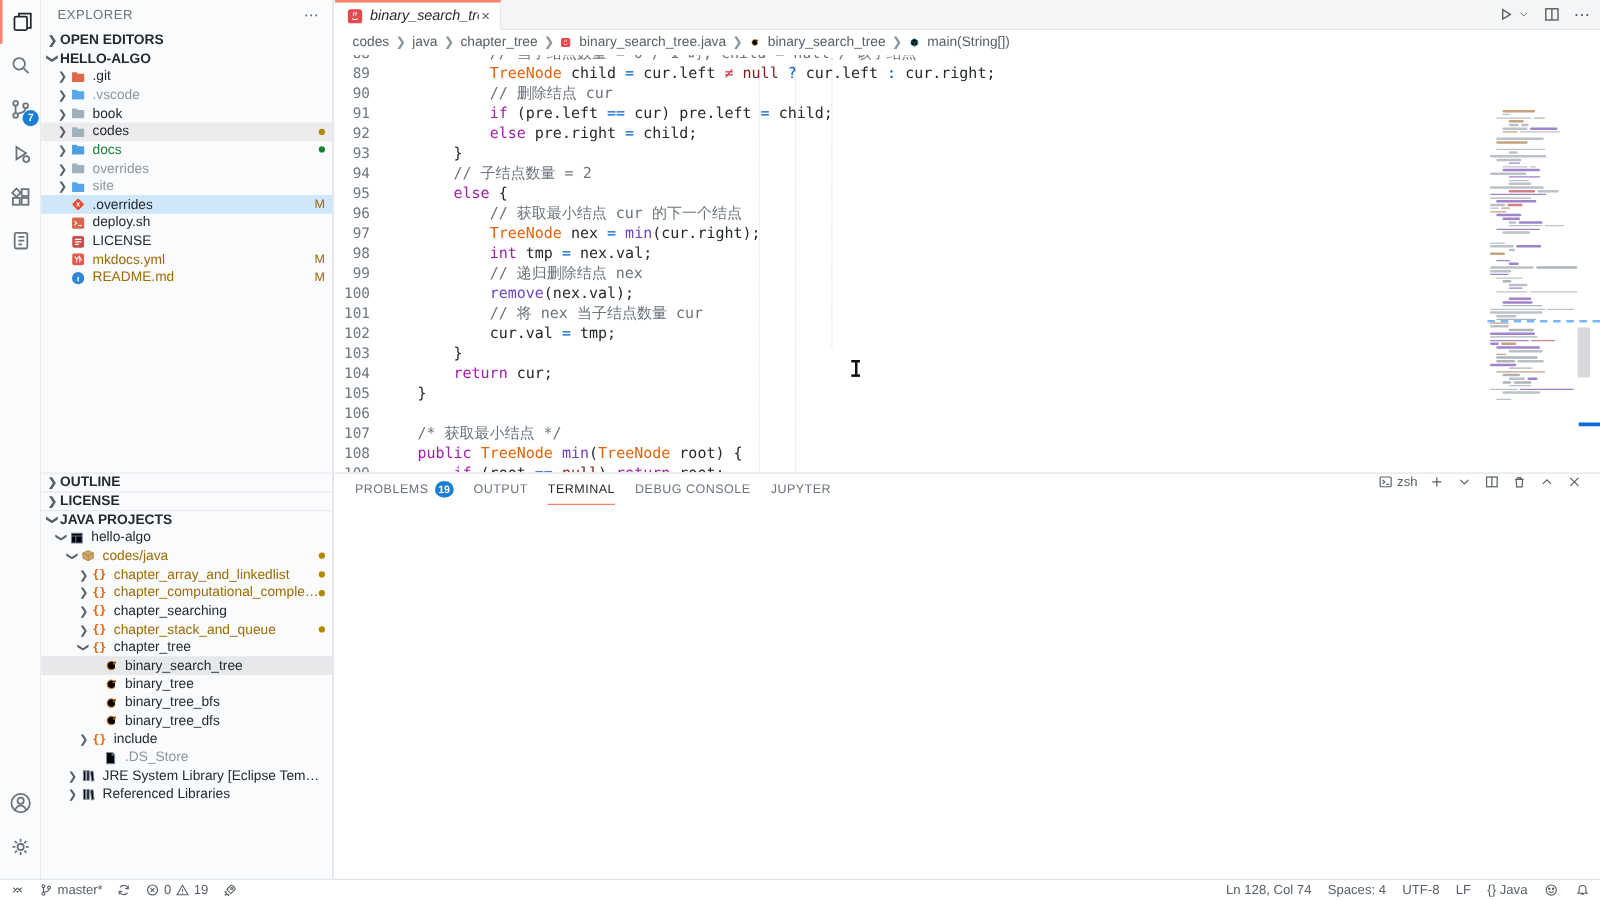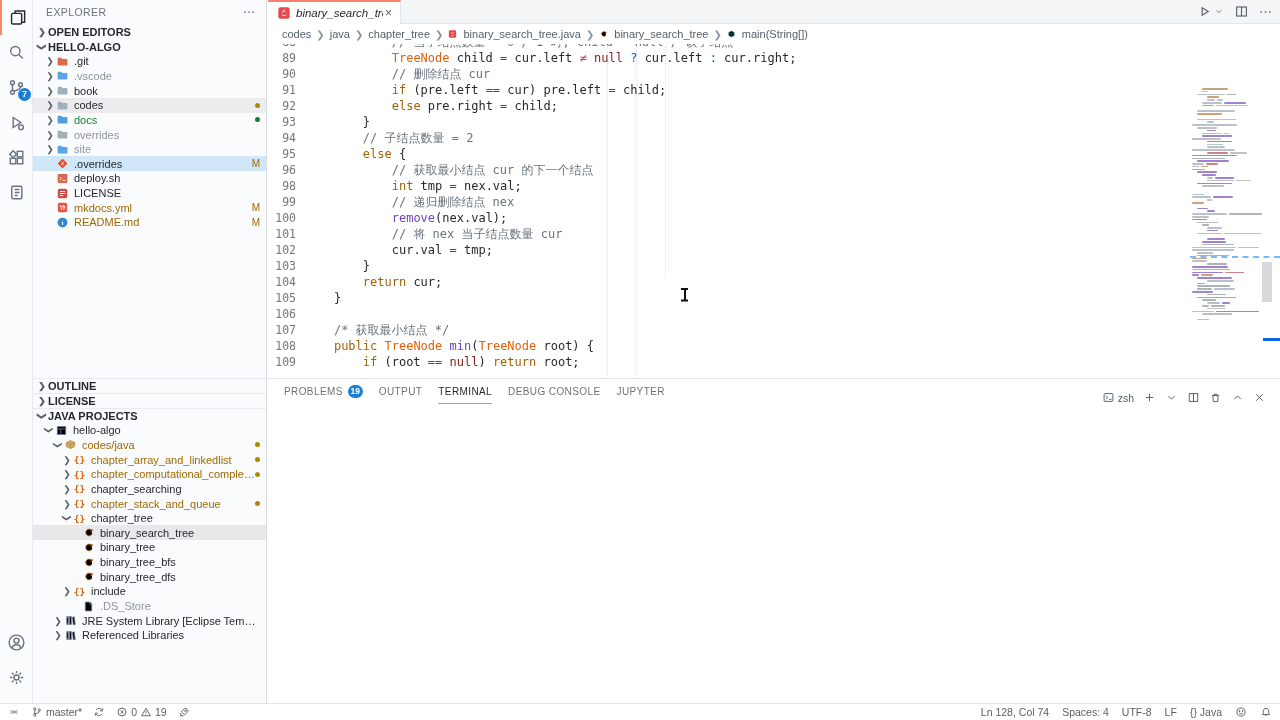--- a/index.html
+++ b/index.html
@@ -56,39 +56,39 @@
     align-items:center; font-size:11px; color:#57606a; padding-left:14px; white-space:nowrap; }
   .bc-sep { margin:0 5px; color:#8c959f; font-size:10px; }
   .bc-item { display:flex; align-items:center; cursor:pointer; }
   .bc-item svg, .bc-item .bi { width:12px; height:12px; margin-right:3px; }
 
   .codeview { position:absolute; left:0; top:44px; right:0; height:334px; overflow:hidden; }
   .codeinner { position:absolute; left:0; top:-10px; right:0; }
   .cline { height:16px; display:flex; font-family:"DejaVu Sans Mono",monospace; font-size:12px; line-height:16px; }
   .cline .ln { width:37px; text-align:right; padding-right:9px; color:#6e7781; flex:none; font-size:11.5px; }
   .cline .ct { white-space:pre; }
-  .tk-d{color:#24292e}.tk-k{color:#a16207}.tk-t{color:#e36209}.tk-f{color:#6f42c1}
+  .tk-d{color:#24292e}.tk-k{color:#a21caf}.tk-t{color:#e36209}.tk-f{color:#6f42c1}
   .tk-n{color:#7f1d1d}.tk-c{color:#6a737d}.tk-ob{color:#005cc5}.tk-or{color:#d73a49}
   .iguide { position:absolute; top:0; bottom:0; width:1px; border-left:1px dotted #dde1e5; }
 
   .minimap { position:absolute; right:18px; top:44px; width:72px; bottom:0; overflow:hidden; }
   .mm-row { height:1.6px; margin-bottom:1.2px; display:flex; gap:2px; }
   .mm-bar { height:100%; border-radius:1px; }
   .mm-blueline { position:absolute; left:922px; right:0; top:212px; border-top:2px dashed #79b8ff; }
   .scrollthumb { position:absolute; right:8px; top:218px; width:10px; height:40px; background:rgba(110,120,130,.28); }
   .ruler-cursor { position:absolute; right:0; width:17px; top:294px; height:3px; background:#0969da; }
 
   .ibeam { position:absolute; left:413px; top:288px; width:7px; height:13px; pointer-events:none; }
   .ibeam:before { content:""; position:absolute; left:3px; top:0; bottom:0; width:1.5px; background:#111; }
   .ibeam:after { content:""; position:absolute; left:0; right:0; top:0; height:1.5px; background:#111;
     box-shadow:0 11.5px 0 #111; }
 
   
   .panel { position:absolute; left:268px; top:378px; width:1012px; height:325px; background:#fff; border-top:1px solid #e1e4e8; }
-  .panel-tabs { position:absolute; left:0; top:0; right:0; height:25px; display:flex; align-items:flex-end; padding-left:16px; }
+  .panel-tabs { position:absolute; left:0; top:0; right:0; height:25px; display:flex; align-items:flex-start; padding-left:16px; }
   .ptab { font-size:10px; letter-spacing:.4px; color:#6a737d; margin-right:16px; height:25px; display:flex;
     align-items:center; cursor:pointer; border-bottom:1.5px solid transparent; }
   .ptab.active { color:#24292e; border-bottom-color:#f9826c; }
   .ptab .pbadge { margin-left:5px; min-width:15px; height:13px; border-radius:8px; background:#1a7fd4; color:#fff;
     font-size:8.5px; line-height:13px; text-align:center; font-weight:bold; letter-spacing:0; }
   .panel-ctrls { margin-left:auto; display:flex; align-items:center; gap:9px; padding-right:14px; color:#586069; }
   .panel-ctrls .pc { display:flex; align-items:center; gap:3px; cursor:pointer; font-size:10.5px; }
   .panel-ctrls svg { width:13px; height:13px; stroke:#586069; fill:none; stroke-width:1.2; }
   .term { position:absolute; left:4px; top:32px; right:0; font-family:"DejaVu Sans Mono",monospace; font-size:11.5px;
     color:#333b42; display:flex; align-items:center; }
@@ -578,20 +578,24 @@
           </div>
           <div class="cline">
             <span class="ln">95</span>
             <span class="ct"><span>        </span><span class="tk-k">else</span><span class="tk-d"> {</span></span>
           </div>
           <div class="cline">
             <span class="ln">96</span>
             <span class="ct"><span>            </span><span class="tk-c">// 获取最小结点 cur 的下一个结点</span></span>
           </div>
           <div class="cline">
+            <span class="ln">97</span>
+            <span class="ct"><span>            </span><span class="tk-t">TreeNode</span><span class="tk-d"> nex </span><span class="tk-ob">=</span><span class="tk-d"> </span><span class="tk-f">min</span><span class="tk-d">(cur.right);</span></span>
+          </div>
+          <div class="cline">
             <span class="ln">98</span>
             <span class="ct"><span>            </span><span class="tk-k">int</span><span class="tk-d"> tmp </span><span class="tk-ob">=</span><span class="tk-d"> nex.val;</span></span>
           </div>
           <div class="cline">
             <span class="ln">99</span>
             <span class="ct"><span>            </span><span class="tk-c">// 递归删除结点 nex</span></span>
           </div>
           <div class="cline">
             <span class="ln">100</span>
             <span class="ct"><span>            </span><span class="tk-f">remove</span><span class="tk-d">(nex.val);</span></span>

